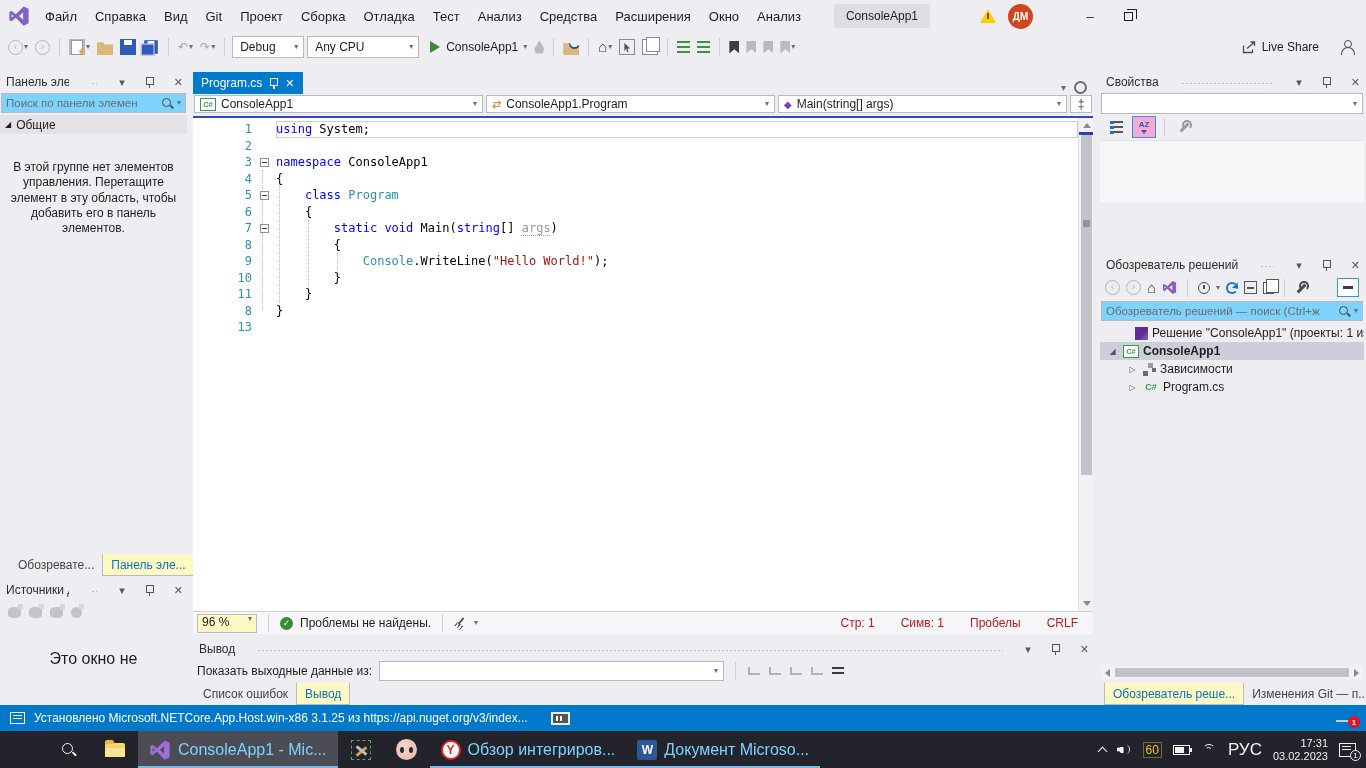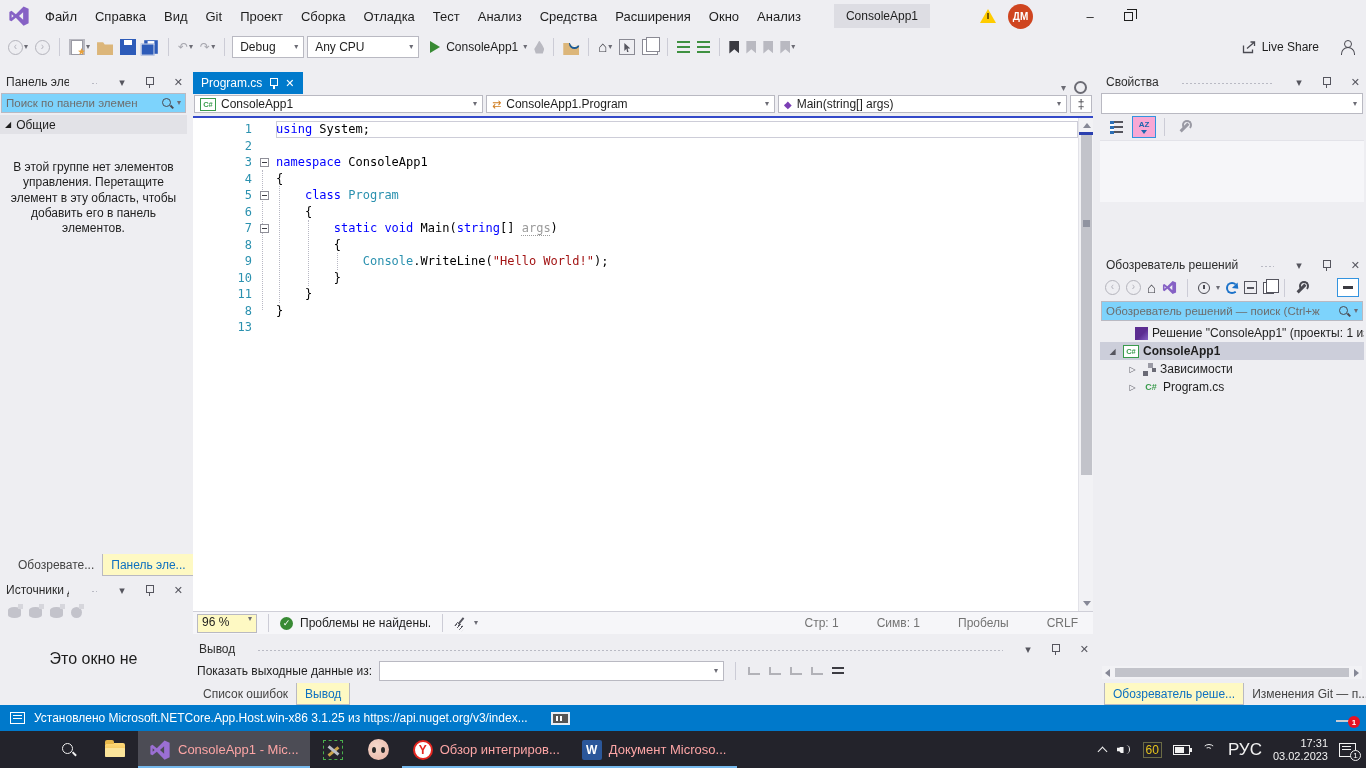--- a/index.html
+++ b/index.html
@@ -125,21 +125,21 @@
 .vmark-caret{position:absolute;top:14px;left:0;width:100%;height:3px;background:#2b3faf}
 .vthumb{position:absolute;top:17px;left:2px;width:11px;height:340px;background:#c2c3ca}
 .vmark-sq{position:absolute;top:102px;left:4px;width:7px;height:7px;background:#9093a0}
 .editor-status{height:23px;border-top:1px solid #cfcfd8;background:#f6f6f9;display:flex;align-items:center;padding:0 2px 0 4px;gap:7px;font-size:12px;flex:none}
 .zoombox{width:60px;height:19px;background:#fef9c3;border:1px solid #b9b9c2;display:flex;align-items:flex-start;padding:0 4px;gap:4px}
 .zoombox .cv{flex:1}
 .okicon{width:13px;height:13px;border-radius:50%;background:#388a34;color:#fff;font-size:9px;line-height:13px;text-align:center;flex:none}
 .broom{width:13px;height:13px;position:relative}
 .broom::before{content:"";position:absolute;left:6px;top:0;width:2px;height:8px;background:#55555e;transform:rotate(40deg)}
 .broom::after{content:"";position:absolute;left:1px;top:7px;width:9px;height:5px;background:repeating-linear-gradient(90deg,#55555e 0 1px,transparent 1px 3px);transform:rotate(40deg)}
-.right-stats{margin-left:auto;display:flex;gap:12px;color:#737373}
+.right-stats{margin-left:auto;display:flex;gap:0;color:#b91c1c}
 .right-stats span{padding:0 13px;white-space:nowrap}
 
 
 .output{flex:none;margin-top:5px;display:flex;flex-direction:column}
 .out-row{height:24px;display:flex;align-items:center;gap:7px;padding:0 4px}
 .out-combo{width:345px;height:20px;background:#fff;border:1px solid #b9b9c2;display:flex;align-items:center;padding:0 5px}
 .out-combo .cv{flex:1}
 .oic{width:14px;height:12px;position:relative;opacity:.45}
 .oic.en{opacity:1}
 .oic::before{content:"";position:absolute;inset:2px 1px;border-left:2px solid #6a6a74;border-bottom:2px solid #6a6a74}
@@ -203,21 +203,21 @@
 .bell::after{content:"";position:absolute;left:-2px;top:10px;width:17px;height:2px;background:#c8ccd4}
 .badge{position:absolute;right:-4px;bottom:-2px;width:12px;height:12px;border-radius:50%;background:#e81123;color:#fff;font-size:8px;font-weight:bold;display:flex;align-items:center;justify-content:center}
 
 
 .taskbar{height:37px;background:#23232b;display:flex;align-items:stretch;flex:none;color:#fff}
 .tb-apps{display:flex;align-items:stretch}
 .tb-item{width:46px;display:flex;align-items:center;justify-content:center;gap:7px;position:relative;flex:none}
 .tb-item.wide{width:auto;padding:0 11px;justify-content:flex-start}
 .tb-item.active{background:#4c4c55}
 .underline{position:absolute;left:0;right:0;bottom:0;height:2px;background:#76b9ed}
-.tb-label{font-size:13px;color:#fca5a5;white-space:nowrap}
+.tb-label{font-size:16px;color:#7dd3fc;white-space:nowrap}
 .tbi{flex:none;display:flex;align-items:center;justify-content:center}
 .win-grid{display:grid;grid-template-columns:7px 7px;grid-template-rows:7px 7px;gap:1.5px}
 .win-grid i{background:#fff}
 .mag-w{position:relative;width:16px;height:16px}
 .mag-w::before{content:"";position:absolute;left:1px;top:1px;width:9px;height:9px;border:1.5px solid #f2f2f2;border-radius:50%}
 .mag-w::after{content:"";position:absolute;left:11px;top:11px;width:5px;height:1.5px;background:#f2f2f2;transform:rotate(45deg)}
 .folder{width:20px;height:14px;background:linear-gradient(#ffd978,#e8b84b);border-radius:2px;position:relative}
 .folder::before{content:"";position:absolute;top:-3px;left:0;width:9px;height:4px;background:#e8b84b;border-radius:2px 2px 0 0}
 .folder::after{content:"";position:absolute;left:0;bottom:0;width:20px;height:9px;background:#fbe49a;border-radius:1px}
 .tools-ic{width:20px;height:20px;border:1px dashed #49b04c;position:relative}

